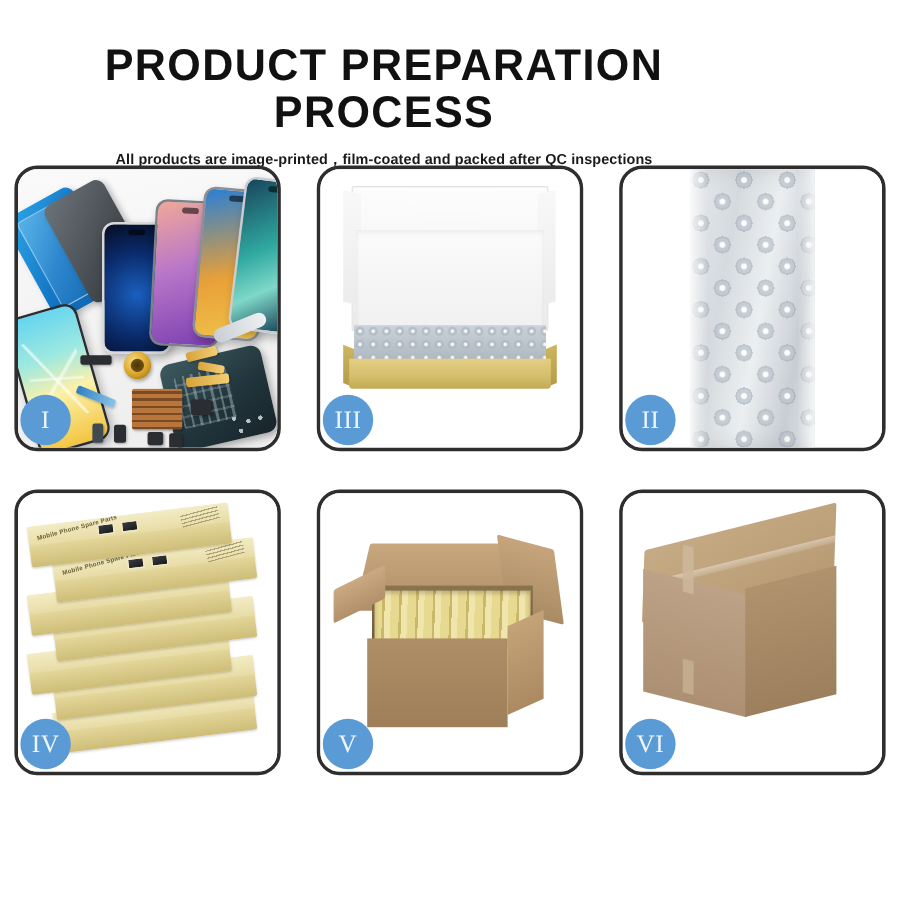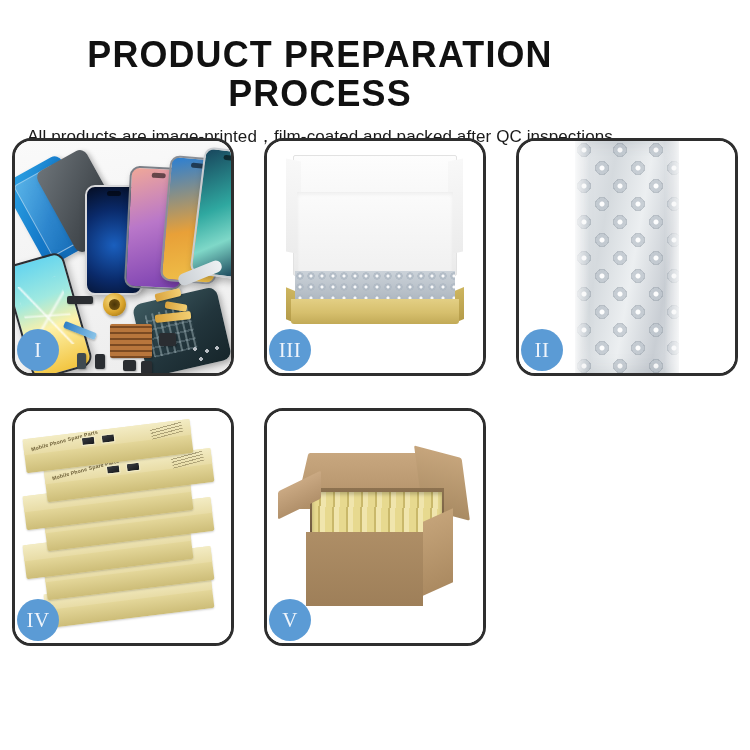--- a/index.html
+++ b/index.html
@@ -18,22 +18,22 @@
     font-size: 37px;
     font-weight: 700;
     letter-spacing: 1.2px;
     color: #111111;
     margin-top: 36px;
     line-height: 1.05;
     transform: scaleX(0.97);
   }
   .subtitle {
     font-family: "Liberation Sans", sans-serif;
-    font-size: 17px;
-    font-weight: 400;
+    font-size: 12px;
+    font-weight: 700;
     color: #1a1a1a;
     margin-top: 11px;
     letter-spacing: 0.1px;
   }
 
   
   .grid {
     position: absolute;
     top: 138px; left: 12px;
     width: 726px; height: 556px;
@@ -420,15 +420,26 @@
         <div class="c-flapright"></div>
         <div class="c-inner"></div>
         <div class="c-contents"></div>
         <div class="c-flapleft"></div>
         <div class="c-side"></div>
         <div class="c-front"></div>
       </div>
       <div class="badge">V</div>
     </div>
 
+    <div class="panel">
+      <div class="panel-inner p6">
+        <div class="sc-shine"></div>
+        <div class="sc-top"></div>
+        <div class="sc-left"></div>
+        <div class="sc-right"></div>
+        <div class="sc-tape"></div>
+        <div class="sc-tape2"></div>
+      </div>
+      <div class="badge">VI</div>
+    </div>
 
   </div>
 </div>
 
 </body></html>

